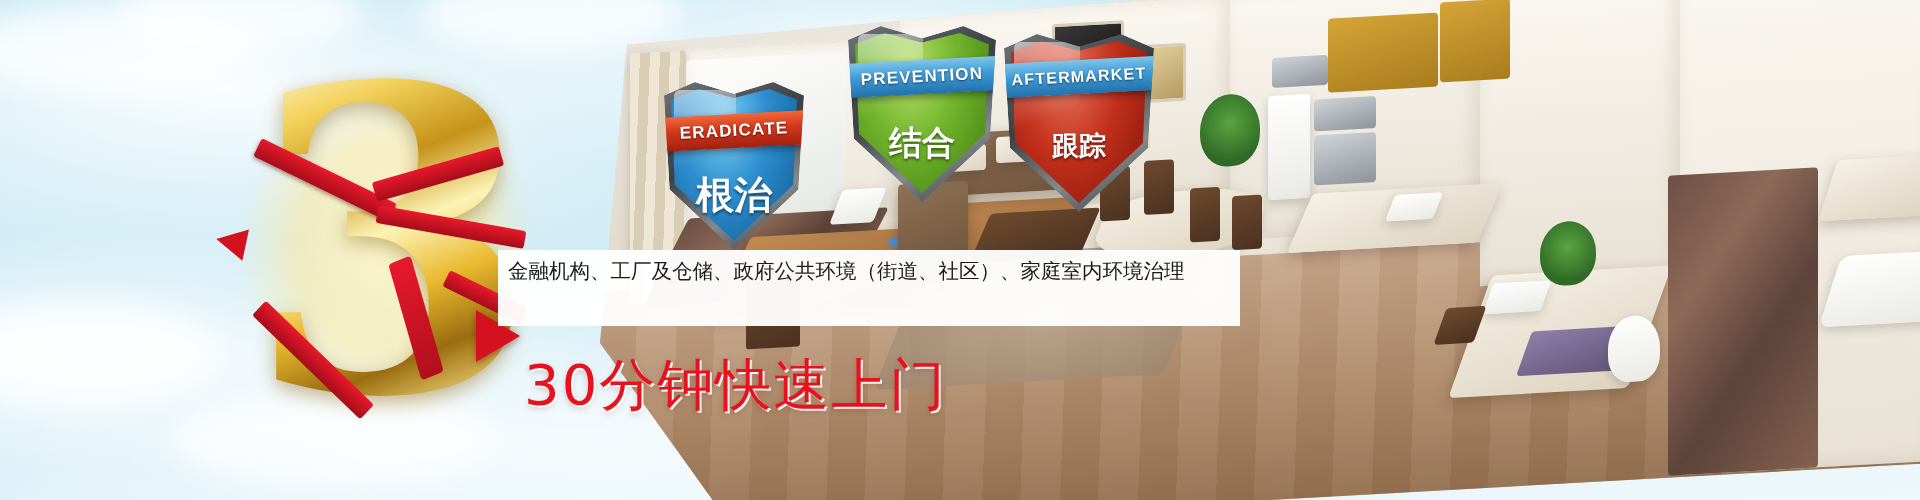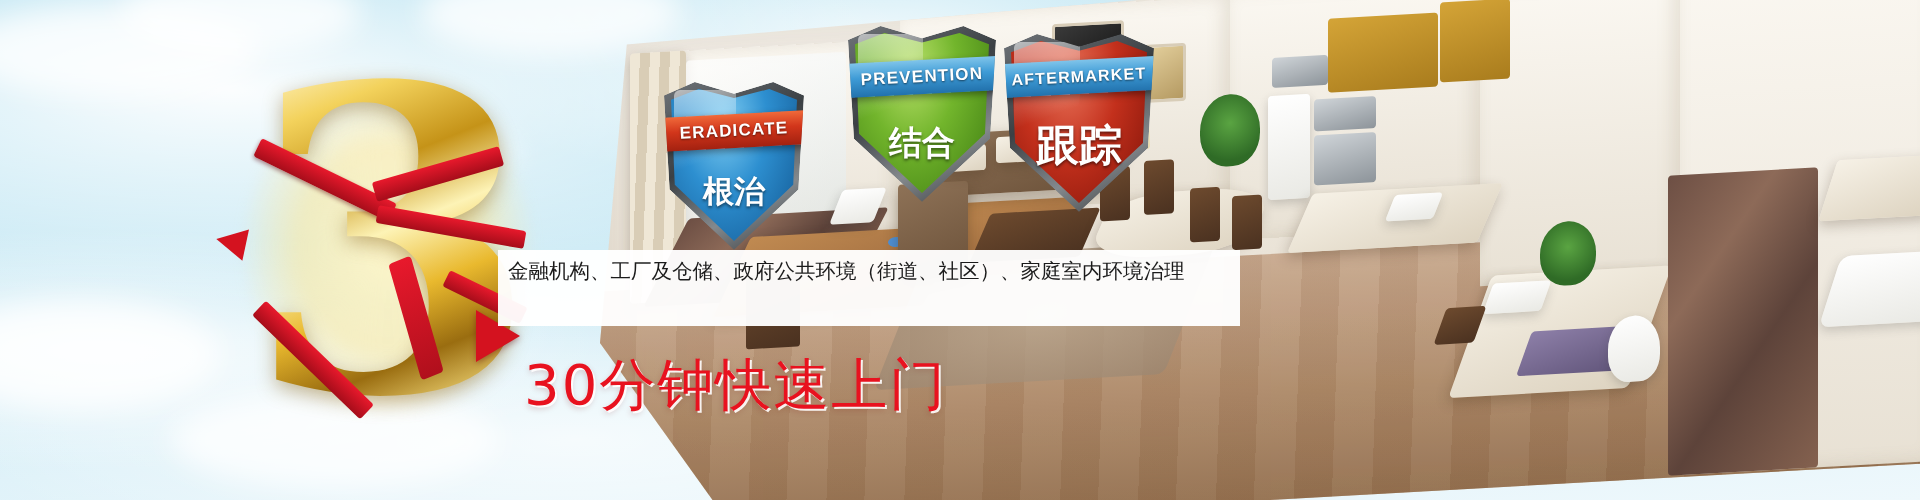--- a/index.html
+++ b/index.html
@@ -249,37 +249,37 @@
     <div class="arrow-head"></div>
   </div>
 
   <div class="big-arrow-tail"></div>
   <div class="big-arrow"></div>
 
   <div class="shield" style="left:664px;top:82px;">
     <div class="shield-frame"></div>
     <div class="shield-face face-blue"></div>
     <div class="shield-gloss"></div>
-    <div class="shield-cn" style="top:94px;font-size:31px;text-align:center;">根治</div>
+    <div class="shield-cn" style="top:94px;font-size:38px;text-align:center;">根治</div>
     <div class="sash sash-red" style="top:32px;">ERADICATE</div>
   </div>
 
   <div class="shield" style="left:848px;top:26px;width:148px;height:176px;">
     <div class="shield-frame"></div>
     <div class="shield-face face-green"></div>
     <div class="shield-gloss"></div>
     <div class="shield-cn" style="top:100px;font-size:33px;">结合</div>
     <div class="sash sash-blue" style="top:34px;width:172px;left:-12px;">PREVENTION</div>
   </div>
 
   <div class="shield" style="left:1004px;top:34px;width:150px;height:178px;">
     <div class="shield-frame"></div>
     <div class="shield-face face-red"></div>
     <div class="shield-gloss"></div>
-    <div class="shield-cn" style="top:92px;font-size:43px;font-family:Liberation Mono, monospace;">跟踪</div>
+    <div class="shield-cn" style="top:98px;font-size:27px;">跟踪</div>
     <div class="sash sash-blue" style="top:26px;width:178px;left:-14px;font-size:16px;">AFTERMARKET</div>
   </div>
 
   <div class="infobox">
     <div class="infoline">金融机构、工厂及仓储、政府公共环境（街道、社区）、家庭室内环境治理</div>
   </div>
 
   <div class="headline">30分钟快速上门</div>
 
 </div>

